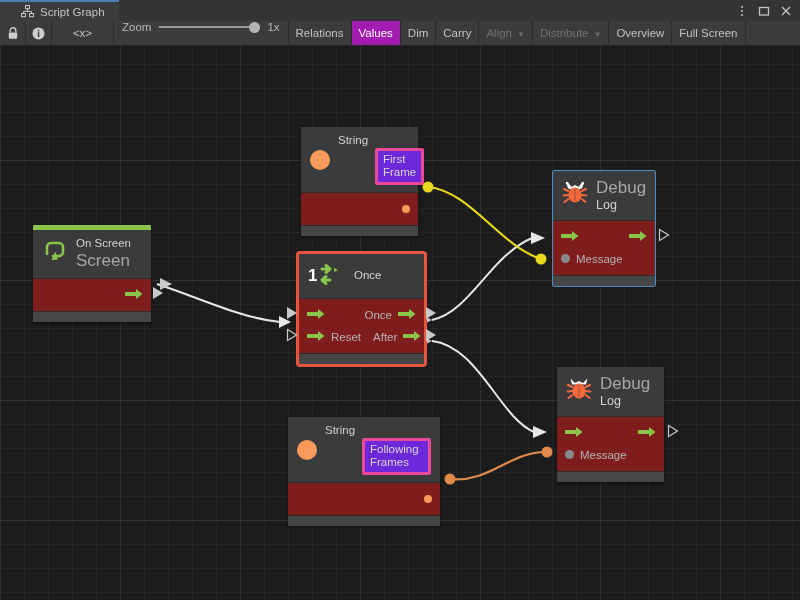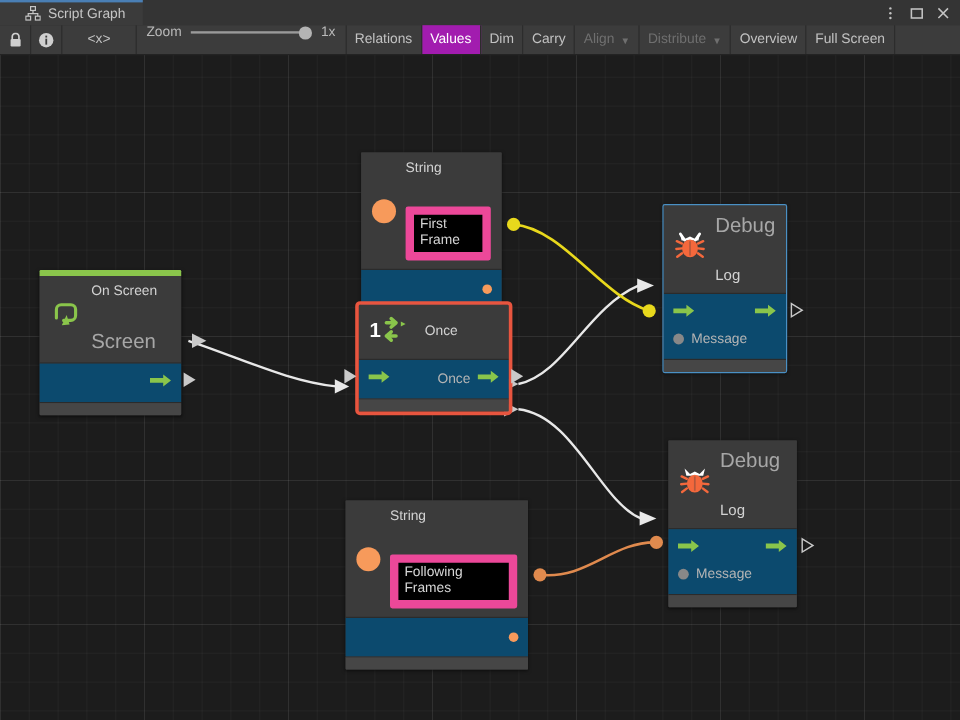--- a/index.html
+++ b/index.html
@@ -88,37 +88,37 @@
     background: #3b3b3b;
     border-radius: 1px;
     box-shadow: 0 1px 3px rgba(0,0,0,0.55);
   }
   .node-accent { height: 5px; background: #8ac54b; border-radius: 1px 1px 0 0; }
   .node-head {
     display: flex; align-items: center; gap: 8px;
     padding: 7px 9px; background: #3b3b3b;
     border-bottom: 1px solid #2b2b2b;
   }
-  .node-head .txts { display: flex; flex-direction: column; line-height: 1.18; gap: 24px; }
+  .node-head .txts { display: flex; flex-direction: column; line-height: 1.18; }
   .node-title { color: #d2d2d2; font-size: 11.5px; }
   .node-sub { color: #a7a7a7; font-size: 17px; }
-  .node-body { padding: 5px 0; background: #0c4a6e; min-height: 20px; }
+  .node-body { padding: 5px 0; background: #7f1d1d; min-height: 20px; }
   .node-foot { height: 11px; background: #464646; border-top: 1px solid #2b2b2b; border-radius: 0 0 1px 1px; }
   .row {
     display: flex; align-items: center; height: 22px;
     padding: 0 8px; gap: 6px; position: relative;
   }
   .row .spacer { flex: 1; }
   .port-label { color: #b4b4b4; font-size: 11.5px; }
   .selected-red { outline: 3px solid #e8553f; outline-offset: 0px; }
   .selected-blue { outline: 1.5px solid #4a90c4; outline-offset: 0px; }
 
   .field {
-    background: #000000; border: 7px solid #ec4899; border-radius: 2px;
-    color: #d6d6d6; font-size: 11.5px; padding: 2px 5px; line-height: 1.2;
+    background: #6d28d9; border: 3px solid #ec4899; border-radius: 2px;
+    color: #d6d6d6; font-size: 11.5px; padding: 2px 5px; line-height: 1.2; margin-left: 37px;
   }
   .dot-big { width: 20px; height: 20px; border-radius: 50%; background: #f79a5b; flex: 0 0 auto; }
   .dot-small { width: 8px; height: 8px; border-radius: 50%; background: #f79a5b; }
   .dot-grey { width: 9px; height: 9px; border-radius: 50%; background: #888888; }
   .arrow-green { display: block; }
   .tri-out {
     position: absolute; right: -13px; top: 50%; transform: translateY(-50%);
   }
   .tri-in {
     position: absolute; left: -13px; top: 50%; transform: translateY(-50%);
@@ -339,20 +339,45 @@
             <svg width="12" height="14" viewBox="0 0 12 14">
                 <path d="M1 1 L11 7 L1 13 Z" fill="#c9c9c9"></path>
               </svg>
           </span>
           <span class="tri-out">
             <svg width="12" height="14" viewBox="0 0 12 14">
                 <path d="M1 1 L11 7 L1 13 Z" fill="#c9c9c9"></path>
               </svg>
           </span>
         </div>
+        <div class="row">
+          <span class="arrow-green">
+            <svg width="18" height="12" viewBox="0 0 18 12">
+              <path d="M0 4 H11 V1 L17.5 6 L11 11 V8 H0 Z" fill="#8ac54b"></path>
+            </svg>
+          </span>
+          <span class="port-label">Reset</span>
+          <span class="spacer"></span>
+          <span class="port-label">After</span>
+          <span class="arrow-green">
+            <svg width="18" height="12" viewBox="0 0 18 12">
+              <path d="M0 4 H11 V1 L17.5 6 L11 11 V8 H0 Z" fill="#8ac54b"></path>
+            </svg>
+          </span>
+          <span class="tri-in">
+            <svg width="12" height="14" viewBox="0 0 12 14">
+                <path d="M1.5 1.5 L10.5 7 L1.5 12.5 Z" fill="none" stroke="#c9c9c9" stroke-width="1.2"></path>
+              </svg>
+          </span>
+          <span class="tri-out">
+            <svg width="12" height="14" viewBox="0 0 12 14">
+                <path d="M1 1 L11 7 L1 13 Z" fill="#c9c9c9"></path>
+              </svg>
+          </span>
+        </div>
       </div>
       <div class="node-foot"></div>
     </div>
 
     <div class="node selected-blue" style="left:553px; top:125px; width:102px;">
       <div class="node-head">
         <span>
           <svg width="26" height="24" viewBox="0 0 26 24">
             <path d="M5 2 L8.5 7 M21 2 L17.5 7" stroke="#ffffff" stroke-width="2.4" fill="none" stroke-linecap="round"></path>
             <path d="M4.5 1.5 L9 6 L13 4 L17 6 L21.5 1.5 L20 7.5 L6 7.5 Z" fill="#ffffff"></path>

